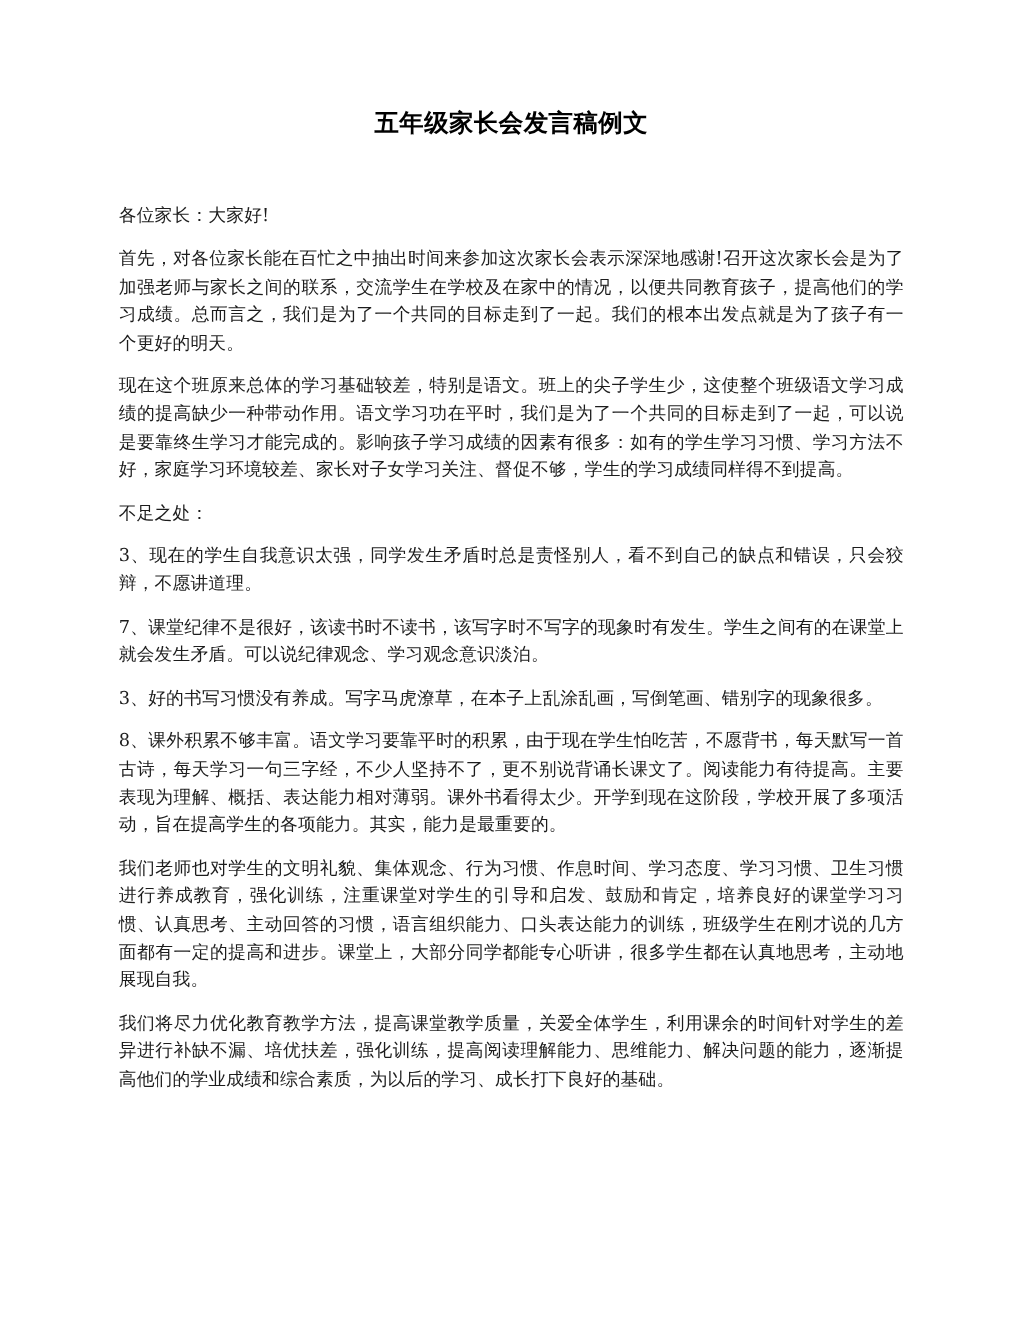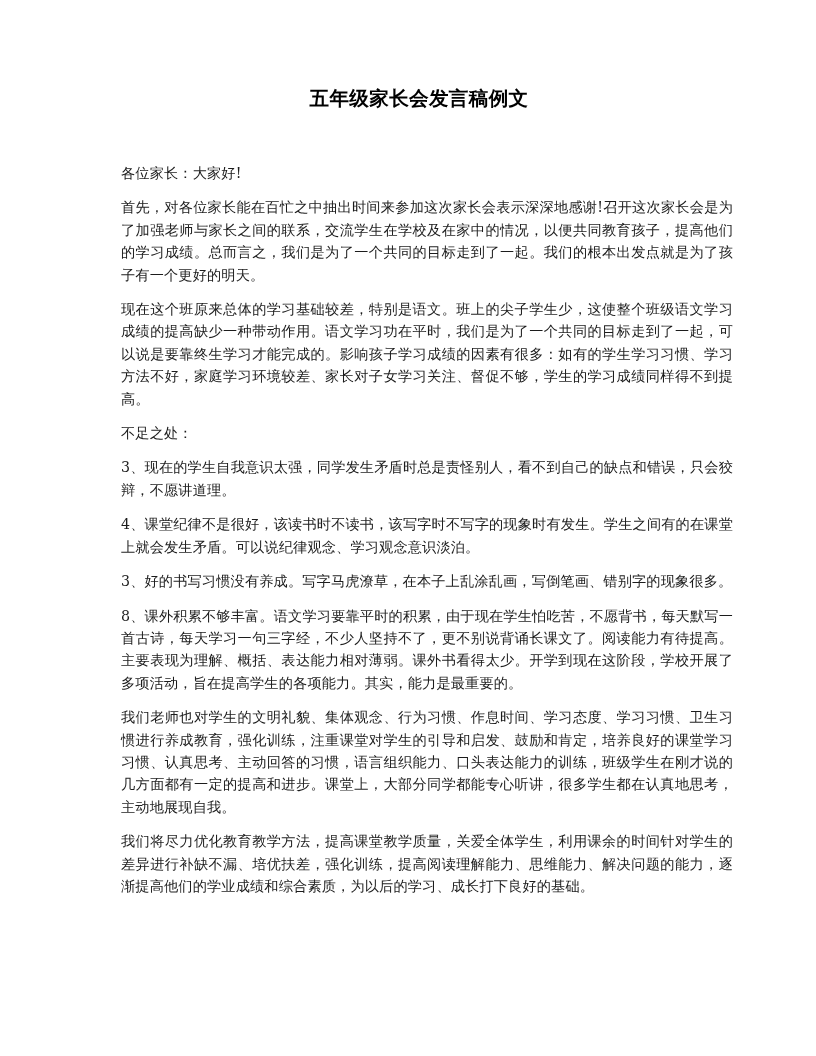--- a/index.html
+++ b/index.html
@@ -17,21 +17,21 @@
   }
   .page {
     position: relative;
     width: 816px;
     height: 1056px;
     background: #ffffff;
     box-sizing: border-box;
   }
   .content {
     position: absolute;
-    left: 105px;
+    left: 95px;
     top: 86px;
     width: 628px;
   }
   .doc-title {
     font-family: "DejaVu Sans", "Liberation Sans", sans-serif;
     font-size: 19.5px;
     font-weight: bold;
     text-align: center;
     color: #000000;
     letter-spacing: 0.4px;
@@ -41,21 +41,21 @@
   }
   .after-title {
     height: 50px;
   }
   .para {
     font-size: 14.2px;
     line-height: 22.4px;
     text-align: justify;
     text-justify: inter-ideograph;
     color: #1c1c1c;
-    margin: 0 0 12px 16px;
+    margin: 0 0 12px 0;
     letter-spacing: 0.15px;
     word-break: break-all;
   }
   .para:last-child {
     margin-bottom: 0;
   }
   .para.salutation,
   .para.section-head {
     text-align: left;
   }
@@ -66,20 +66,20 @@
 <div class="page">
   <div class="content">
     <h1 class="doc-title">五年级家长会发言稿例文</h1>
     <div class="after-title"></div>
     <div id="blocks">
         <p class="para salutation">各位家长：大家好!</p>
         <p class="para paragraph">首先，对各位家长能在百忙之中抽出时间来参加这次家长会表示深深地感谢!召开这次家长会是为了加强老师与家长之间的联系，交流学生在学校及在家中的情况，以便共同教育孩子，提高他们的学习成绩。总而言之，我们是为了一个共同的目标走到了一起。我们的根本出发点就是为了孩子有一个更好的明天。</p>
         <p class="para paragraph">现在这个班原来总体的学习基础较差，特别是语文。班上的尖子学生少，这使整个班级语文学习成绩的提高缺少一种带动作用。语文学习功在平时，我们是为了一个共同的目标走到了一起，可以说是要靠终生学习才能完成的。影响孩子学习成绩的因素有很多：如有的学生学习习惯、学习方法不好，家庭学习环境较差、家长对子女学习关注、督促不够，学生的学习成绩同样得不到提高。</p>
         <p class="para section-head">不足之处：</p>
         <p class="para list-item">3、现在的学生自我意识太强，同学发生矛盾时总是责怪别人，看不到自己的缺点和错误，只会狡辩，不愿讲道理。</p>
-        <p class="para list-item">4、课堂纪律不是很好，该读书时不读书，该写字时不写字的现象时有发生。学生之间有的在课堂上就会发生矛盾。可以说纪律观念、学习观念意识淡泊。</p>
+        <p class="para list-item">7、课堂纪律不是很好，该读书时不读书，该写字时不写字的现象时有发生。学生之间有的在课堂上就会发生矛盾。可以说纪律观念、学习观念意识淡泊。</p>
         <p class="para list-item">3、好的书写习惯没有养成。写字马虎潦草，在本子上乱涂乱画，写倒笔画、错别字的现象很多。</p>
         <p class="para list-item">8、课外积累不够丰富。语文学习要靠平时的积累，由于现在学生怕吃苦，不愿背书，每天默写一首古诗，每天学习一句三字经，不少人坚持不了，更不别说背诵长课文了。阅读能力有待提高。主要表现为理解、概括、表达能力相对薄弱。课外书看得太少。开学到现在这阶段，学校开展了多项活动，旨在提高学生的各项能力。其实，能力是最重要的。</p>
         <p class="para paragraph">我们老师也对学生的文明礼貌、集体观念、行为习惯、作息时间、学习态度、学习习惯、卫生习惯进行养成教育，强化训练，注重课堂对学生的引导和启发、鼓励和肯定，培养良好的课堂学习习惯、认真思考、主动回答的习惯，语言组织能力、口头表达能力的训练，班级学生在刚才说的几方面都有一定的提高和进步。课堂上，大部分同学都能专心听讲，很多学生都在认真地思考，主动地展现自我。</p>
         <p class="para paragraph">我们将尽力优化教育教学方法，提高课堂教学质量，关爱全体学生，利用课余的时间针对学生的差异进行补缺不漏、培优扶差，强化训练，提高阅读理解能力、思维能力、解决问题的能力，逐渐提高他们的学业成绩和综合素质，为以后的学习、成长打下良好的基础。</p>
       </div>
   </div>
 </div>
 
 </body></html>

